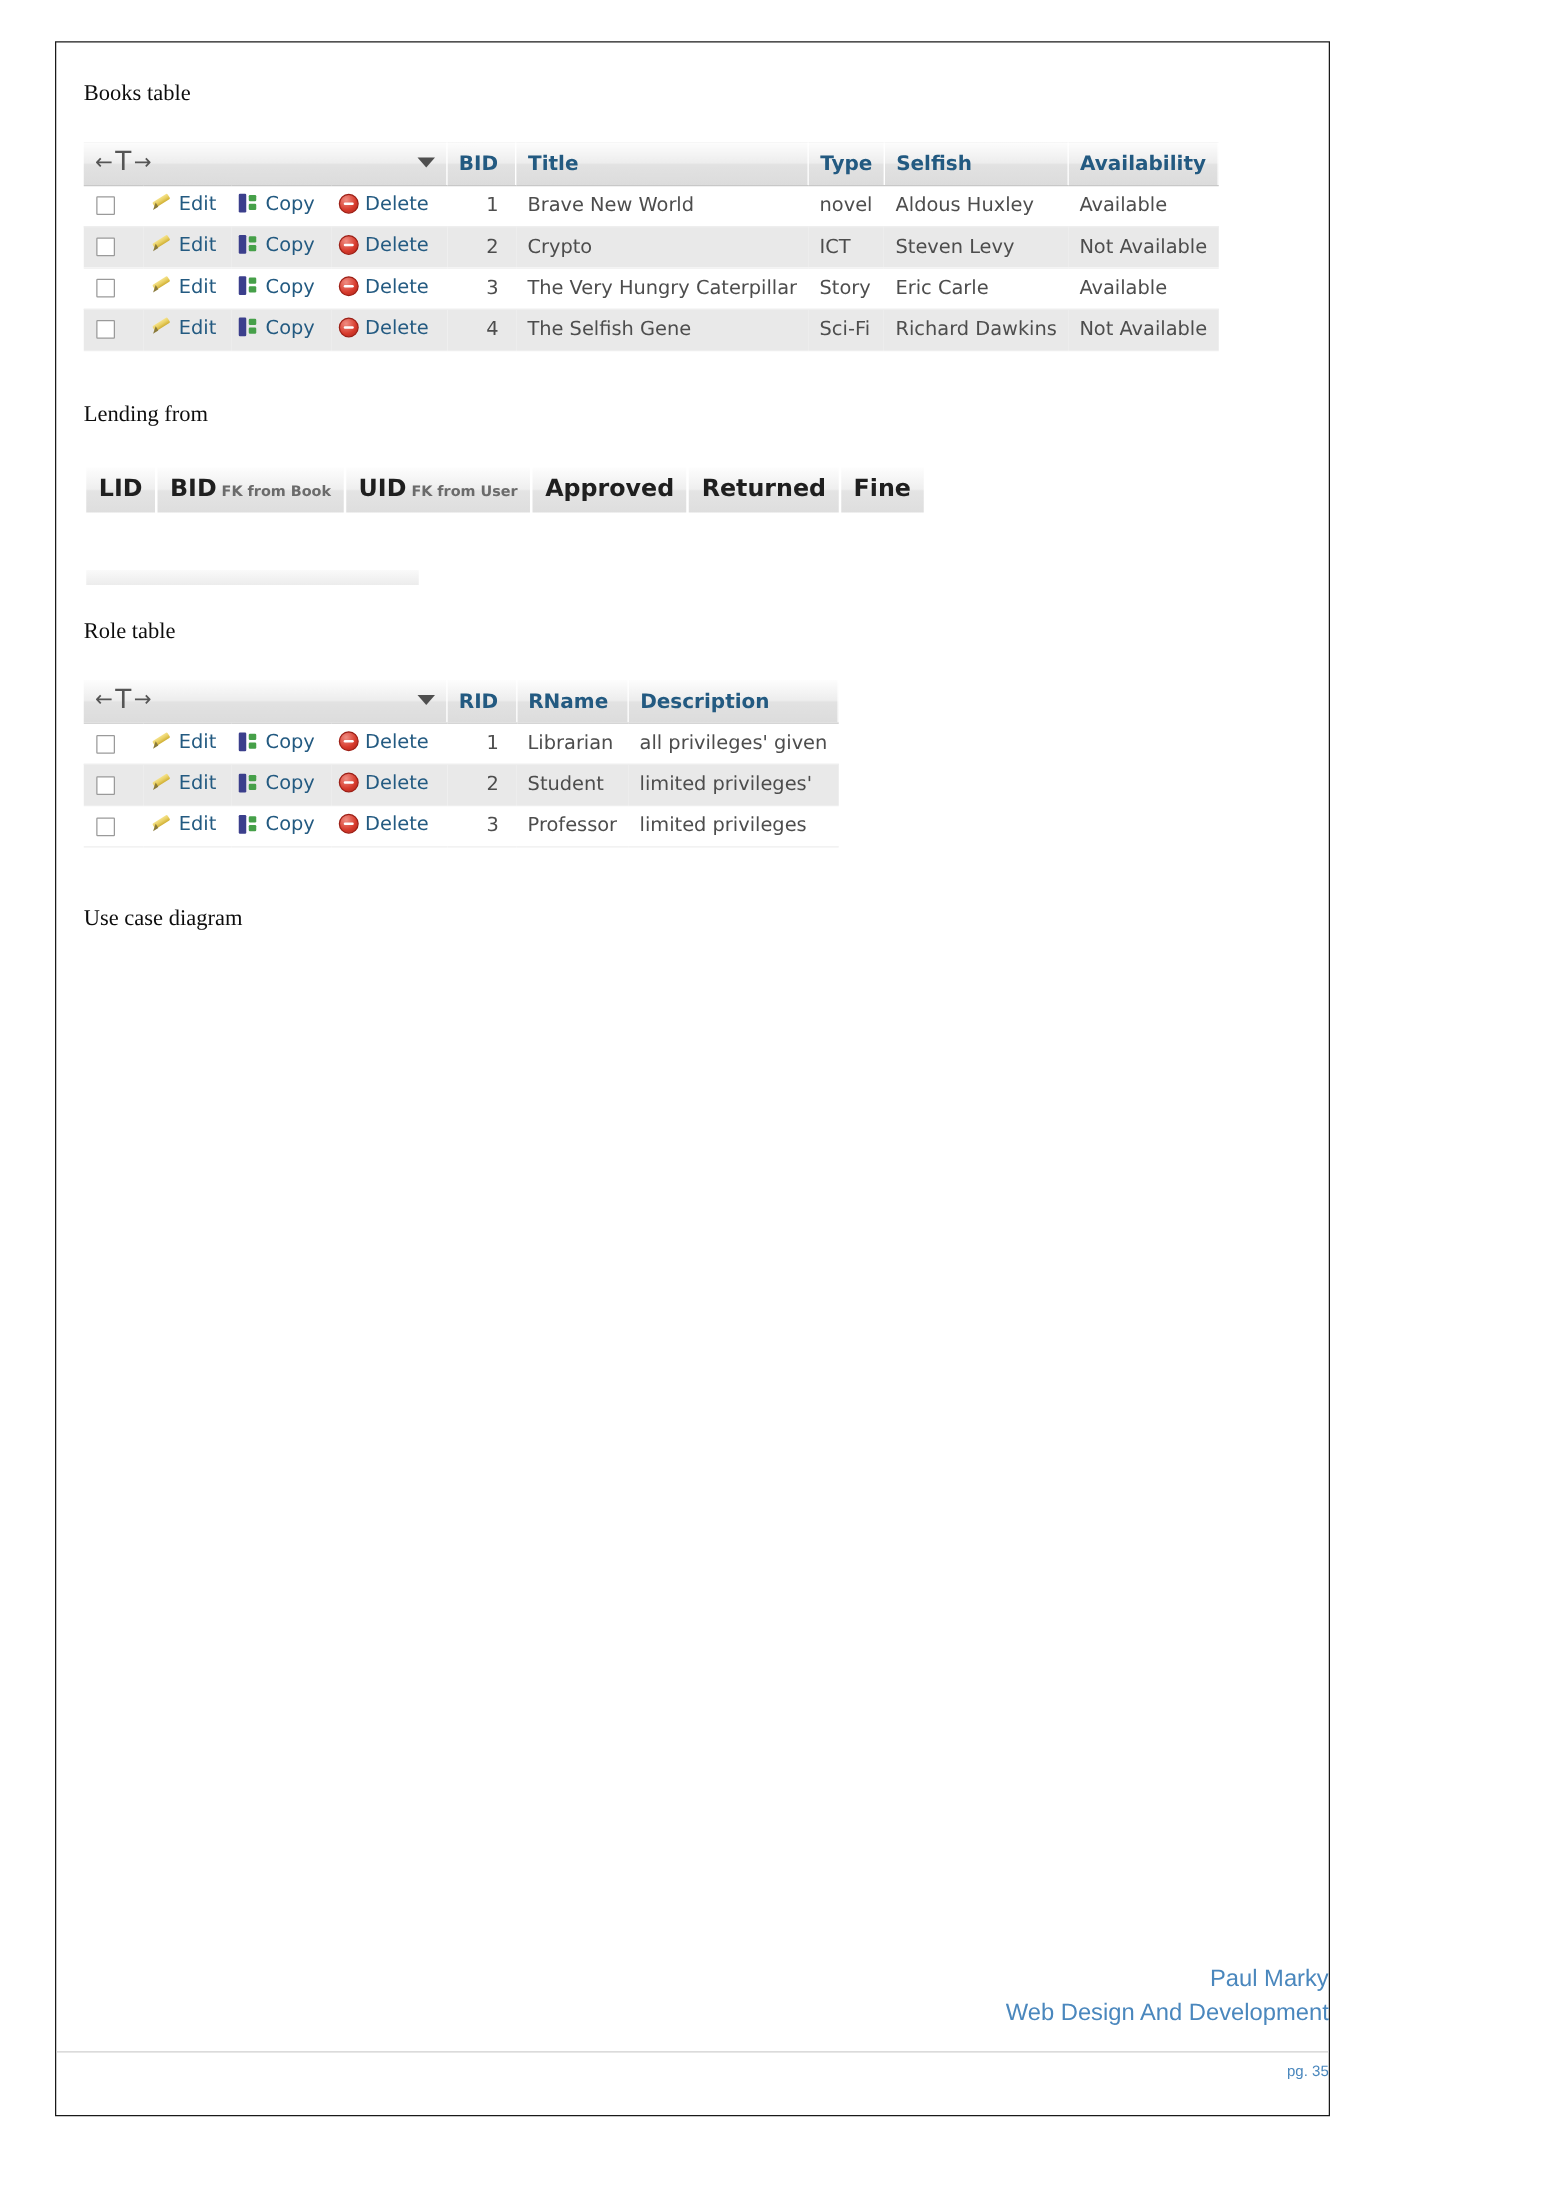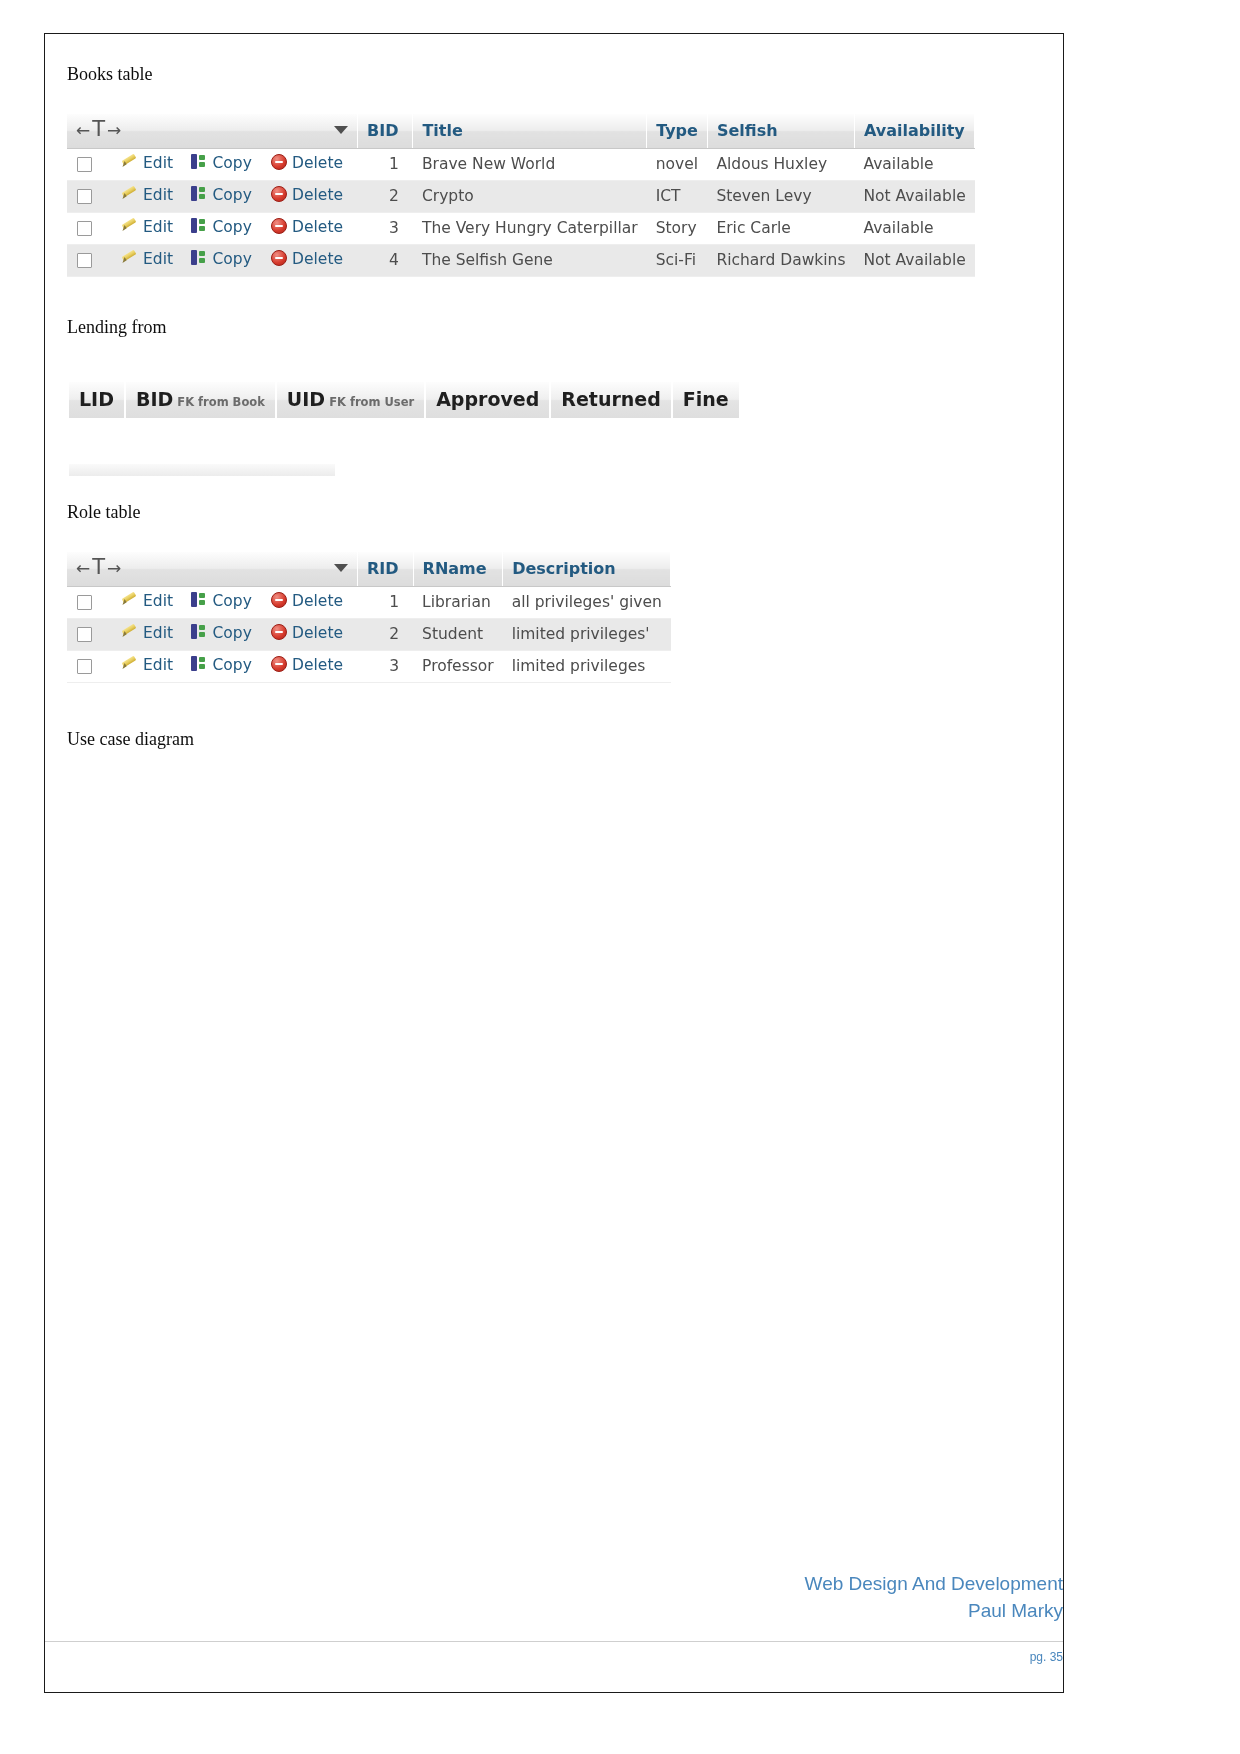--- a/index.html
+++ b/index.html
@@ -86,21 +86,21 @@
     width: 13px; height: 13px;
     border: 1px solid #9a9a9a;
     background: #fff;
     border-radius: 1px;
     vertical-align: middle;
   }
 
   .action-cell { padding-left: 6px !important; padding-right: 6px !important; }
   .action {
     display: inline-flex;
-    align-items: flex-start;
+    align-items: center;
     gap: 5px;
     color: #235a81;
     white-space: nowrap;
   }
 
   
   .ico-edit {
     position: relative;
     width: 17px; height: 15px;
     display: inline-block;
@@ -192,21 +192,21 @@
     vertical-align: middle;
   }
   th.nav-head .inner {
     display: flex;
     align-items: center;
     justify-content: space-between;
     min-width: 272px;
   }
 
   
-  .lending-wrap { margin-top: 44px; }
+  .lending-wrap { margin-top: 32px; }
   .lending-table {
     border-collapse: separate;
     border-spacing: 2px 0;
     font-family: "DejaVu Sans", sans-serif;
   }
   .lending-table th {
     background: linear-gradient(to bottom, #fdfdfd 0%, #efefef 48%, #e4e4e4 52%, #dedede 100%);
     color: #1f1f1f;
     font-weight: bold;
     font-size: 19px;
@@ -469,20 +469,20 @@
           <td>Professor</td>
           <td>limited privileges</td>
         </tr>
       </tbody>
     </table>
 
     <div class="gap-d"></div>
     <h2 class="section-title">Use case diagram</h2>
 
     <div class="footer">
+      <div class="line">Paul Marky</div>
       <div class="line">Web Design And Development</div>
-      <div class="line">Paul Marky</div>
       <hr class="rule">
       <div class="pageno">pg. 35</div>
     </div>
 
   </div>
 </div>
 
 </body></html>

